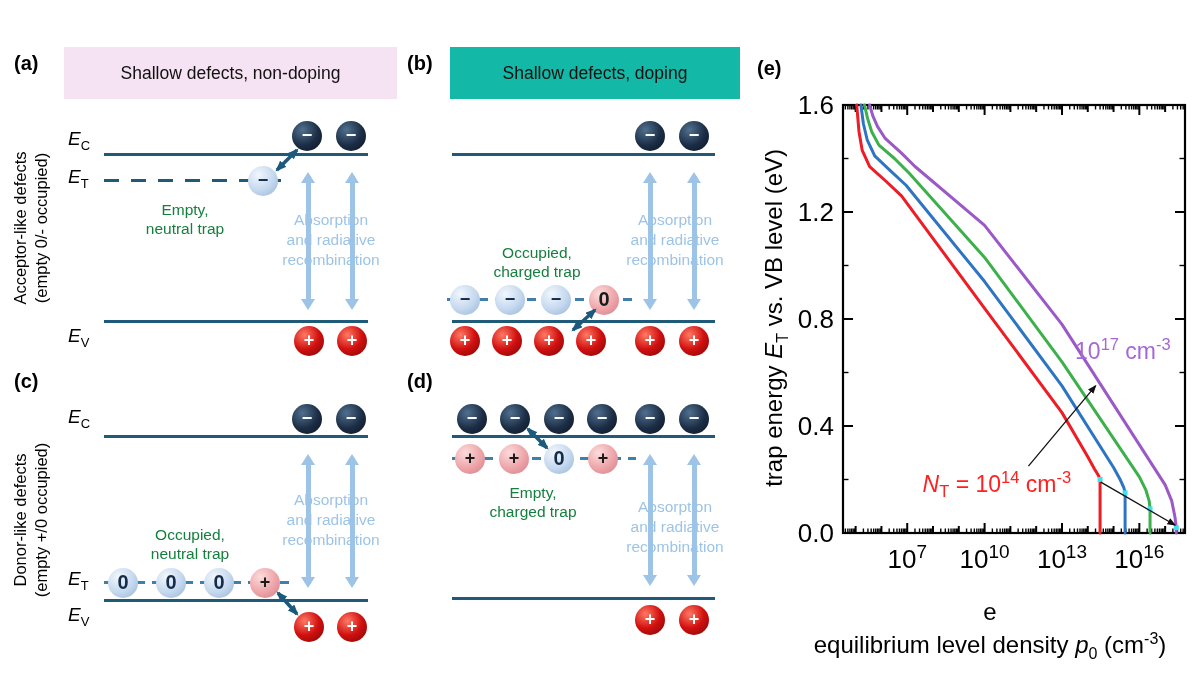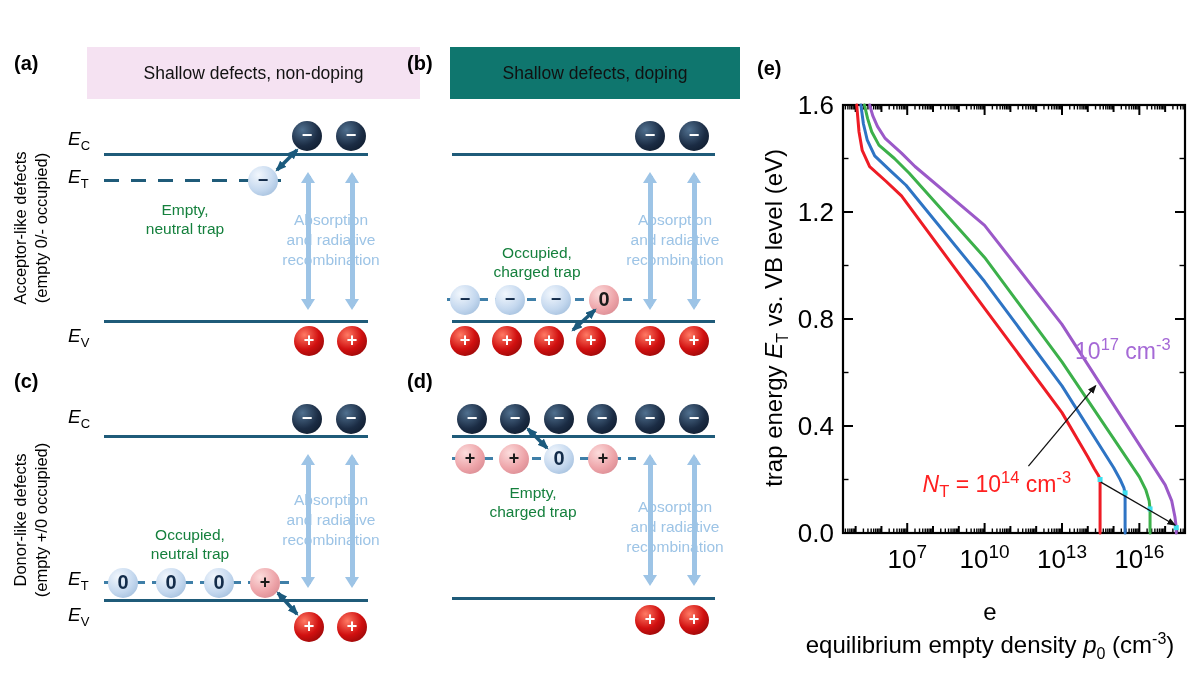--- a/index.html
+++ b/index.html
@@ -3,21 +3,21 @@
 <meta charset="utf-8">
 <style>
   html,body{margin:0;padding:0;background:#fff;}
   #fig{position:relative;width:1200px;height:675px;background:#fff;overflow:hidden;
        font-family:"Liberation Sans","DejaVu Sans",sans-serif;color:#111;}
   .abs{position:absolute;}
   .plabel{font-size:20px;font-weight:bold;color:#000;}
   .hdr{height:52px;display:flex;align-items:center;justify-content:center;
        font-size:17.5px;color:#111;}
   .hdr-a{background:#f5e2f2;}
-  .hdr-b{background:#0f766e;}
+  .hdr-b{background:#14b8a6;}
   .rot{transform:rotate(-90deg);text-align:center;font-size:16.5px;line-height:21px;color:#000;}
   .eline{height:3px;background:#1f5b79;}
   .etdash-a{height:3px;background:repeating-linear-gradient(90deg,#1f5b79 0 15px,transparent 15px 27px);}
   .etdash-s{height:3px;background:repeating-linear-gradient(90deg,#3f7fa8 0 9px,transparent 9px 16px);}
   .elab{font-size:19px;font-style:italic;color:#000;}
   .elab sub{font-size:13px;font-style:normal;}
   .ball{width:30px;height:30px;border-radius:50%;text-align:center;line-height:29px;
         font-size:18px;font-weight:bold;}
   .electron{background:radial-gradient(circle at 35% 30%,#50708f 0%,#1b2c44 55%,#0a1524 100%);color:#fff;}
   .hole{background:radial-gradient(circle at 35% 30%,#ff7a64 0%,#d11010 50%,#7c0505 100%);color:#fff;}
@@ -37,21 +37,21 @@
   .ax-label sub{font-size:16px;}
   .ax-label sup{font-size:16px;}
   svg text{font-family:"Liberation Sans","DejaVu Sans",sans-serif;}
 </style>
 </head>
 <body>
 
 <div id="fig">
 
   <div class="abs plabel" style="left:14px;top:52px;">(a)</div>
-  <div class="abs hdr hdr-a" style="left:64px;top:47px;width:333px;margin-left:23px;">Shallow defects, non-doping</div>
+  <div class="abs hdr hdr-a" style="left:64px;top:47px;width:333px;">Shallow defects, non-doping</div>
   <div class="abs rot" style="left:-88px;top:206px;width:240px;height:44px;">
     <div>Acceptor-like defects</div>
     <div>(empty 0/- occupied)</div>
   </div>
 
   <div class="abs elab" style="left:68px;top:128px;"><i>E</i><sub>C</sub></div>
   <div class="abs eline" style="left:104px;top:153px;width:264px;"></div>
   <div class="abs elab" style="left:68px;top:166px;"><i>E</i><sub>T</sub></div>
   <div class="abs etdash-a" style="left:104px;top:179px;width:182px;"></div>
   <div class="abs elab" style="left:68px;top:325px;"><i>E</i><sub>V</sub></div>
@@ -481,16 +481,16 @@
       <rect x="407.5513487938175" y="466.425" width="5" height="5" fill="#3fe0ef"></rect>
       <rect x="433.76594323848974" y="485.15" width="5" height="5" fill="#3fe0ef"></rect>
       <line x1="288.4168734150014" y1="426.125" x2="355.52882794246466" y2="345.875" stroke="#111" stroke-width="1.3" marker-end="url(#bh)"></line>
       <line x1="360.7934609792917" y1="442.175" x2="434.94662478622695" y2="484.975" stroke="#111" stroke-width="1.3" marker-end="url(#bh)"></line>
       <text x="382.88619305565743" y="319.125" text-anchor="middle" font-size="23" fill="#a569d6"><tspan dy="0" font-size="23">10</tspan><tspan dy="-9" font-size="16.5">17</tspan><tspan dy="9" font-size="23"> cm</tspan><tspan dy="-9" font-size="16.5">-3</tspan></text>
       <text x="256.9031273841723" y="451.5375" text-anchor="middle" font-size="23" fill="#ff2020"><tspan dy="0" font-size="23" font-style="italic">N</tspan><tspan dy="5" font-size="16.5">T</tspan><tspan dy="-5" font-size="23"> = 10</tspan><tspan dy="-9" font-size="16.5">14</tspan><tspan dy="9" font-size="23"> cm</tspan><tspan dy="-9" font-size="16.5">-3</tspan></text>
     </svg>
 
   <div class="abs ax-label" style="left:960px;top:598px;width:60px;">e</div>
   <div class="abs ax-label" style="left:780px;top:630px;width:420px;">
-    <span>equilibrium empty density </span><i>p</i><sub>0</sub><span> (cm</span><sup>-3</sup><span>)</span>
+    <span>equilibrium level density </span><i>p</i><sub>0</sub><span> (cm</span><sup>-3</sup><span>)</span>
   </div>
 
 </div>
 
 </body></html>

